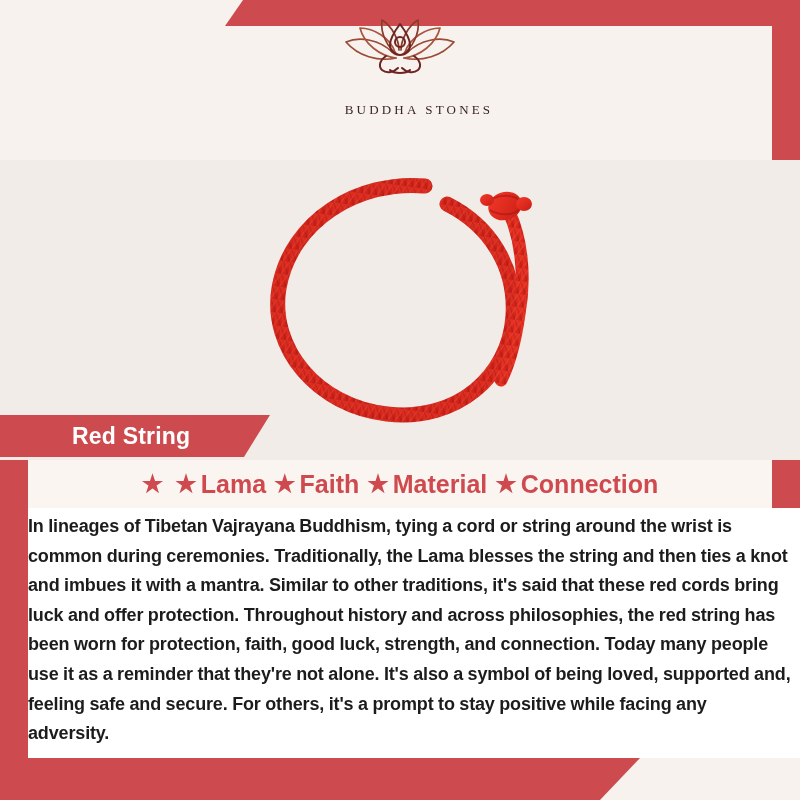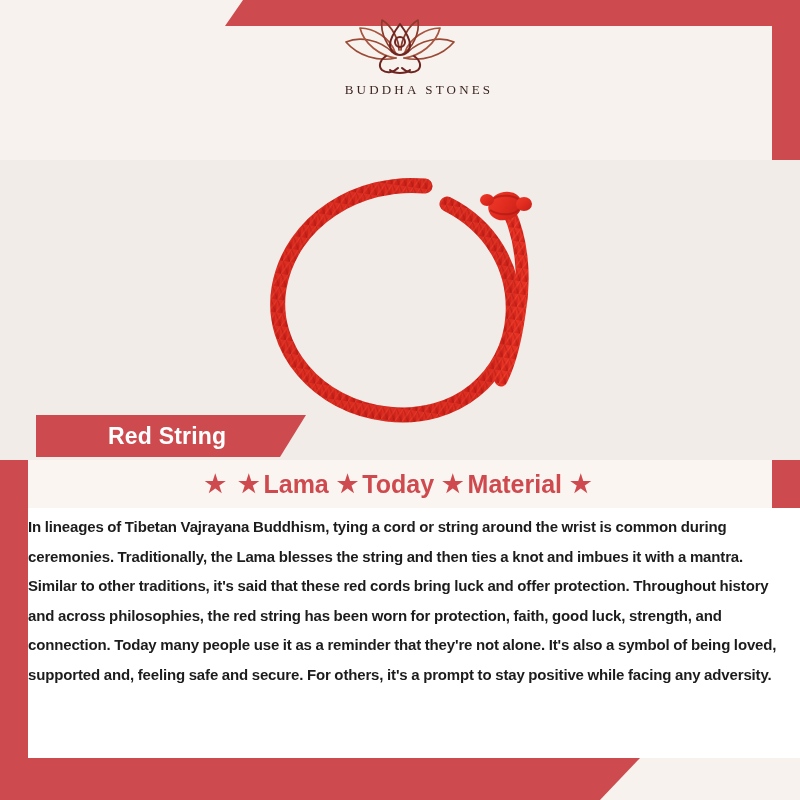--- a/index.html
+++ b/index.html
@@ -66,21 +66,21 @@
     z-index: 5;
   }
   .logo-mark {
     display: block;
     margin: 0 auto;
     width: 132px;
     height: 70px;
   }
   .logo-wordmark {
     display: block;
-    margin-top: 0;
+    margin-top: 20px;
     font-family: "Liberation Serif", serif;
     font-size: 13px;
     letter-spacing: 3.2px;
     color: #3a2420;
     font-weight: 400;
     padding-left: 38px;
   }
 
   
   .title-banner {
@@ -128,21 +128,20 @@
     position: absolute;
     top: 415px;
     left: 0;
     width: 270px;
     height: 42px;
     background: #cd4b4f;
     clip-path: polygon(0 0, 100% 0, calc(100% - 26px) 100%, 0 100%);
     display: flex;
     align-items: center;
     z-index: 7;
-    margin-left: 36px;
   }
   .ribbon-label {
     margin-left: 72px;
     color: #ffffff;
     font-size: 23px;
     font-weight: bold;
     font-family: "Liberation Sans Narrow", "Liberation Sans", sans-serif;
     letter-spacing: 0.2px;
   }
 
@@ -185,21 +184,21 @@
     height: 250px;
     background: #ffffff;
     z-index: 6;
     padding: 4px 0 0 0;
     box-sizing: border-box;
   }
   .body-text {
     margin: 0;
     padding: 0 8px 0 0;
     font-family: "Liberation Sans", sans-serif;
-    font-size: 15px;
+    font-size: 18px;
     font-weight: bold;
     line-height: 29.6px;
     color: #1c1c1c;
     letter-spacing: -0.15px;
     word-spacing: -0.3px;
   }
 </style>
 </head>
 <body>
 
@@ -280,28 +279,29 @@
   <div class="benefits">
     <span class="benefit">
       <span class="star">★</span>
     </span>
     <span class="benefit">
       <span class="star">★</span>
       <span>Lama</span>
     </span>
     <span class="benefit">
       <span class="star">★</span>
-      <span>Today</span>
+      <span>Faith</span>
     </span>
     <span class="benefit">
       <span class="star">★</span>
       <span>Material</span>
     </span>
     <span class="benefit">
       <span class="star">★</span>
+      <span>Connection</span>
     </span>
   </div>
 
   <div class="body-block">
     <p class="body-text">In lineages of Tibetan Vajrayana Buddhism, tying a cord or string around the wrist is common during ceremonies. Traditionally, the Lama blesses the string and then ties a knot and imbues it with a mantra. Similar to other traditions, it's said that these red cords bring luck and offer protection. Throughout history and across philosophies, the red string has been worn for protection, faith, good luck, strength, and connection. Today many people use it as a reminder that they're not alone. It's also a symbol of being loved, supported and, feeling safe and secure. For others, it's a prompt to stay positive while facing any adversity.</p>
   </div>
 
 </div>
 
 </body></html>

